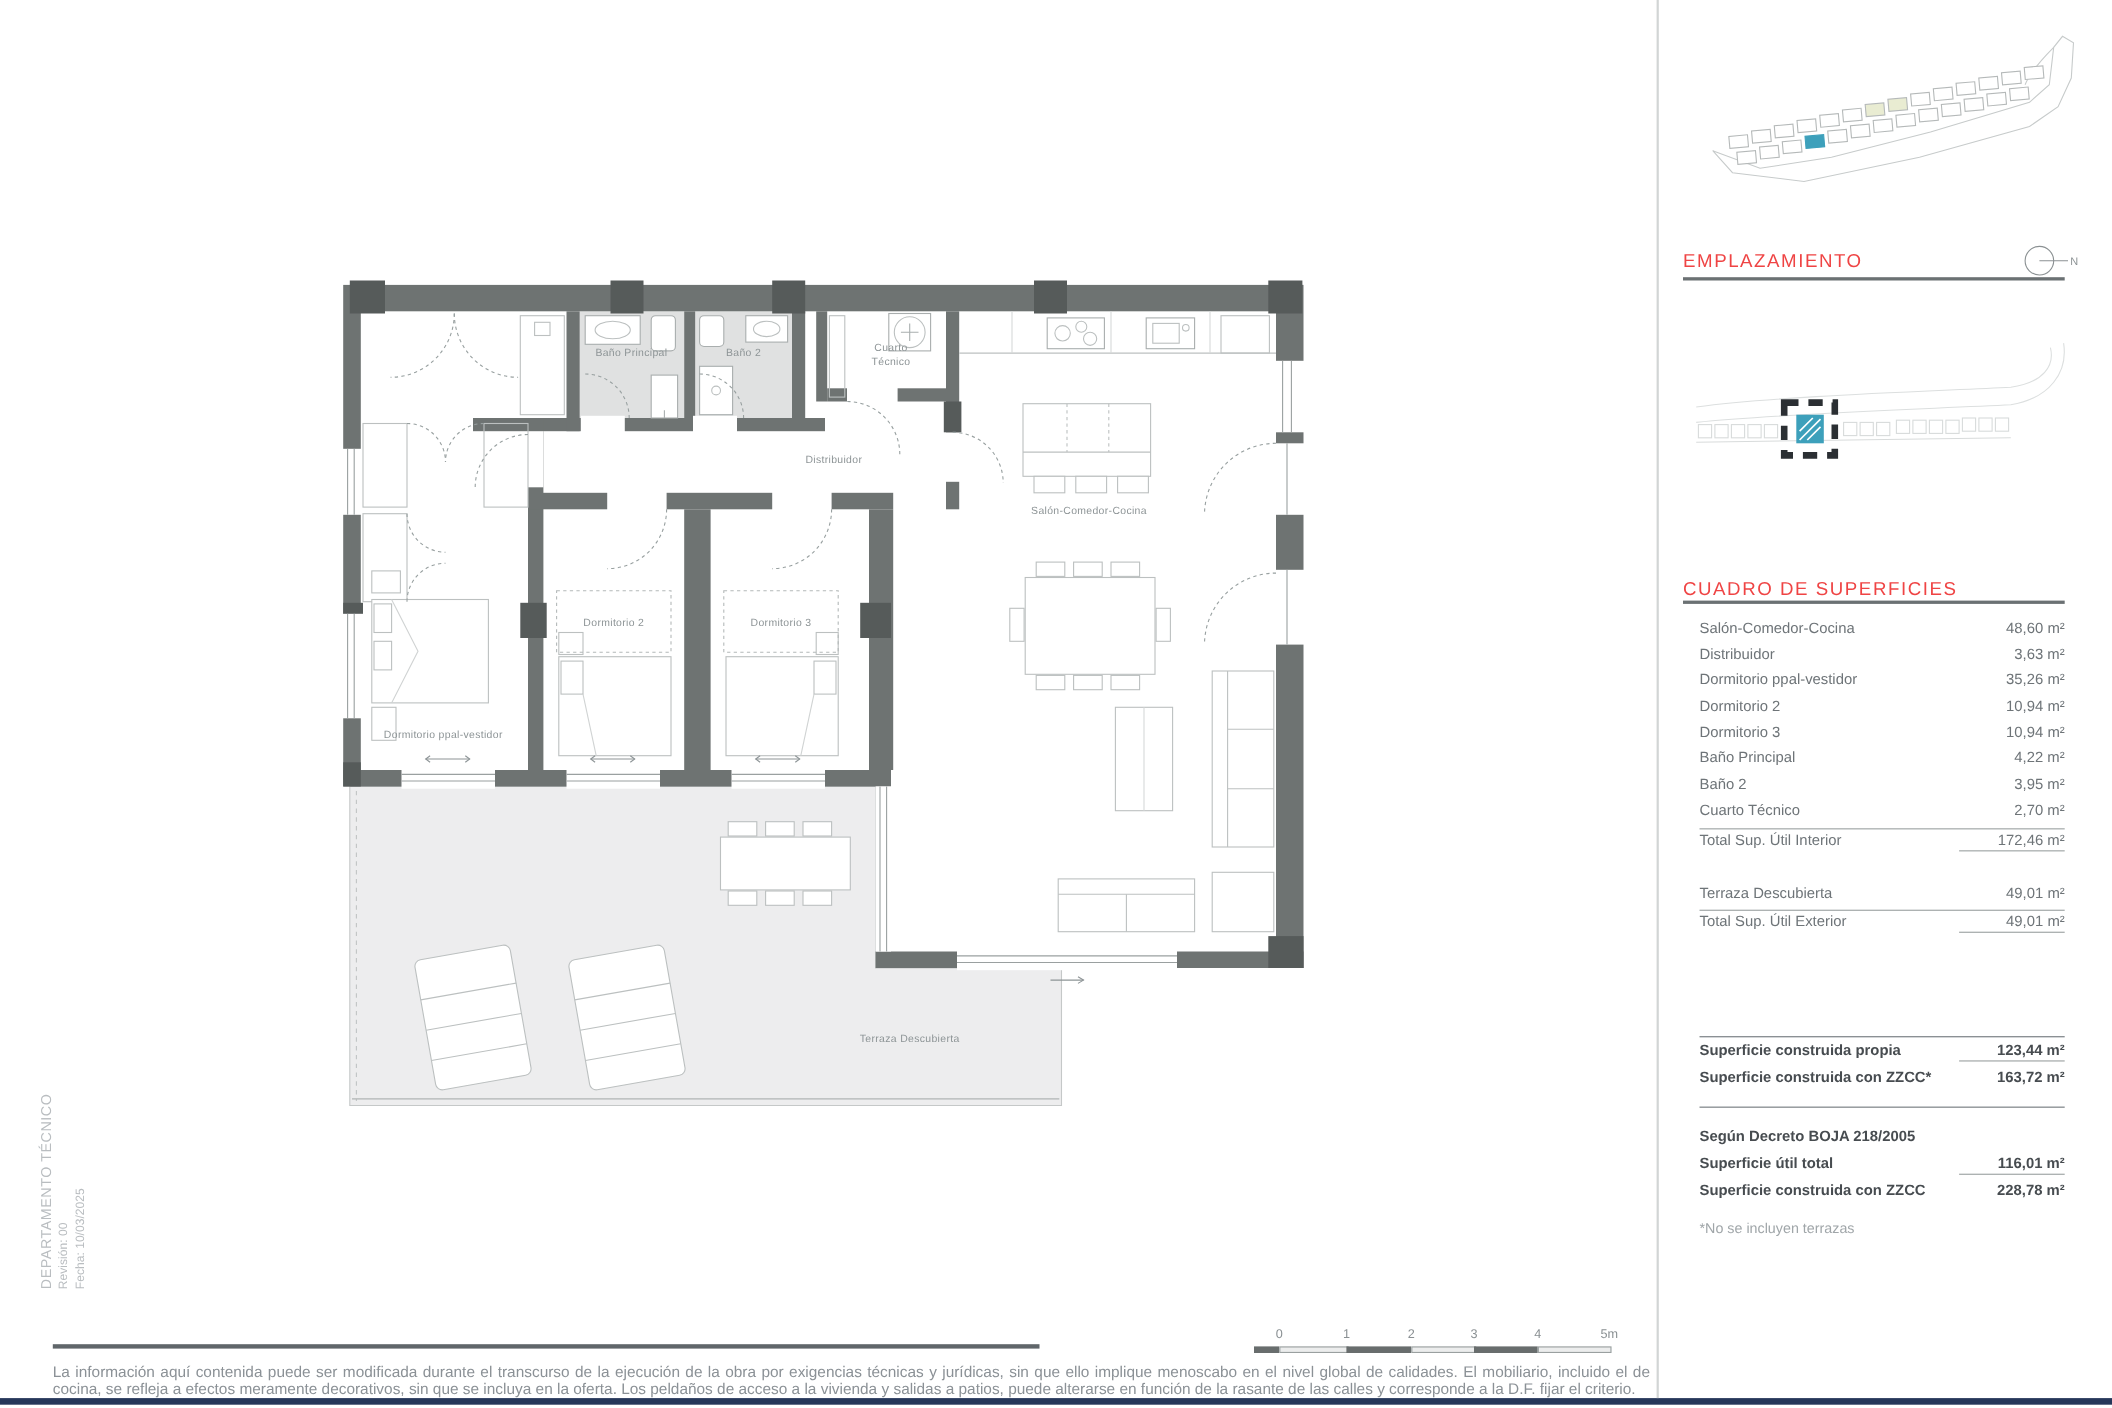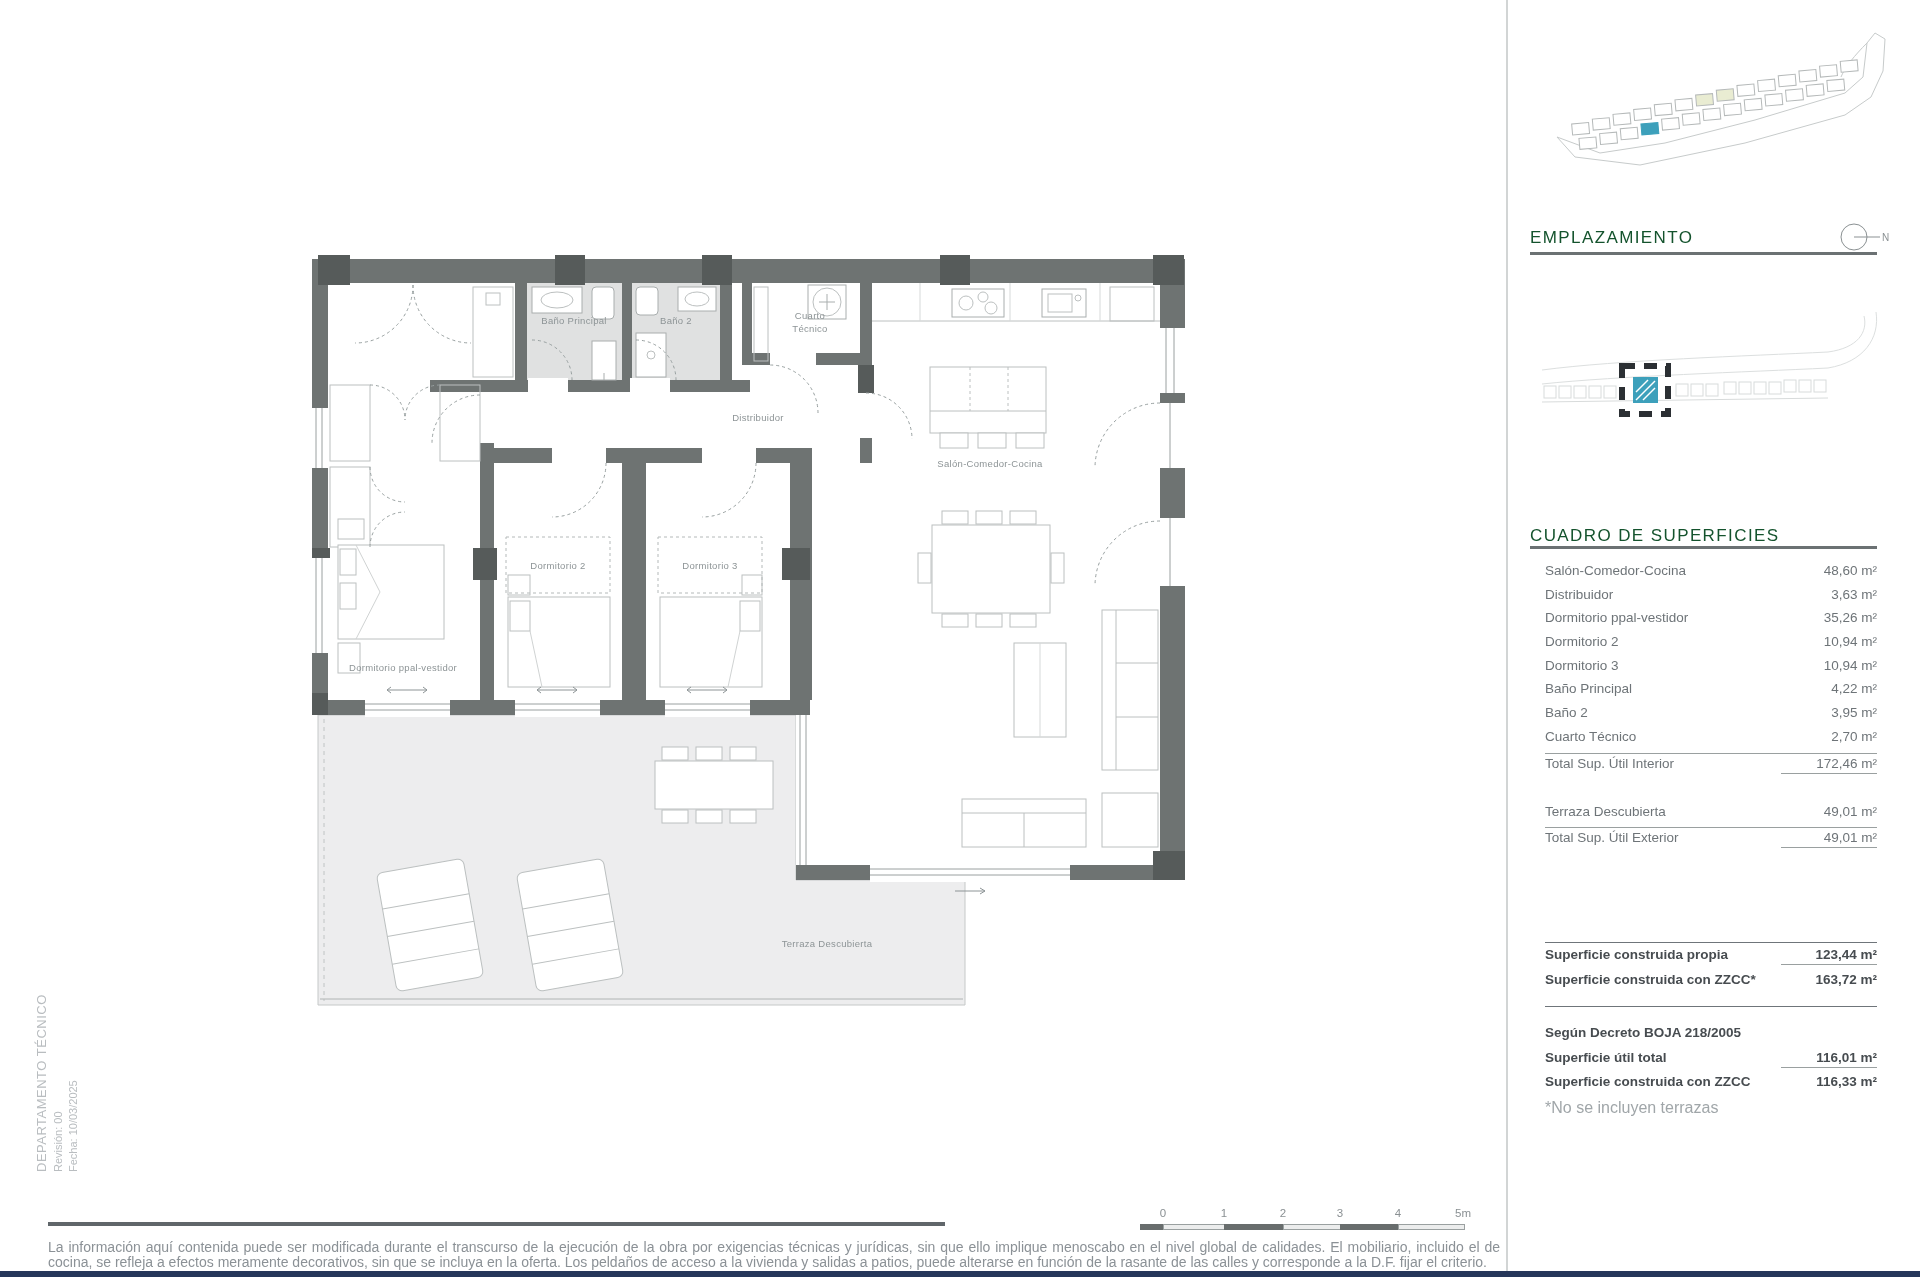--- a/index.html
+++ b/index.html
@@ -31,34 +31,34 @@
   .bottombar{position:absolute;left:0;top:1271px;width:1920px;height:6px;background:#26375a;}
 
   
   .sb-seg{position:absolute;height:6px;top:1224px;}
   .sb-dark{background:#686d6d;}
   .sb-light{background:#eceded;border:1px solid #9aa0a0;height:4px;}
   .sb-lbl{position:absolute;top:1207px;font-size:11.5px;color:#8a9093;transform:translateX(-50%);}
 
   
   .divider{position:absolute;left:1506px;top:0;width:2px;height:1271px;background:#d2d5d5;}
-  .sidehead{position:absolute;font-size:17px;letter-spacing:1.4px;color:#14532d;}
+  .sidehead{position:absolute;font-size:17px;letter-spacing:1.4px;color:#ef4444;}
   .siderule{position:absolute;height:3px;background:#6b7173;}
   .surf{position:absolute;left:1545px;top:563px;width:332px;font-size:13.5px;color:#6e7478;}
   .srow{display:flex;justify-content:space-between;align-items:baseline;height:23.7px;}
   .srow .v{text-align:right;}
   .srow.total{border-top:1px solid #9aa0a0;padding-top:2px;height:22px;}
   .vund{border-bottom:1px solid #9aa0a0;min-width:96px;padding-bottom:2px;}
   .gap18{height:18px;}
   .gap26{height:26px;}
   .bold-sec{font-weight:bold;color:#474c50;}
   .bold-sec .srow{height:24.5px;}
   .sec-top{border-top:1px solid #6f757a;padding-top:4px;}
   .sec-bot{border-bottom:1px solid #6f757a;padding-bottom:10px;}
-  .footnote{font-size:16px;color:#a0a6a9;font-weight:normal;}
+  .footnote{font-size:13px;color:#a0a6a9;font-weight:normal;margin-top:10px;}
 
   .thumb{position:absolute;}
   .north{position:absolute;left:1838px;top:218px;}
 </style>
 </head>
 <body>
 <div id="page">
 
   <div class="vtext">
     <div class="l1">DEPARTAMENTO TÉCNICO</div>
@@ -491,18 +491,18 @@
     <div class="gap18"></div>
     <div class="srow">
         <span>Según Decreto BOJA 218/2005</span>
       </div>
     <div class="srow">
         <span>Superficie útil total</span>
         <span class="v vund">116,01 m²</span>
       </div>
     <div class="srow">
         <span>Superficie construida con ZZCC</span>
-        <span class="v">116,33 m²</span>
+        <span class="v">228,78 m²</span>
       </div>
     <div class="footnote">*No se incluyen terrazas</div>
   </div>
 
 </div>
 
 </body></html>

